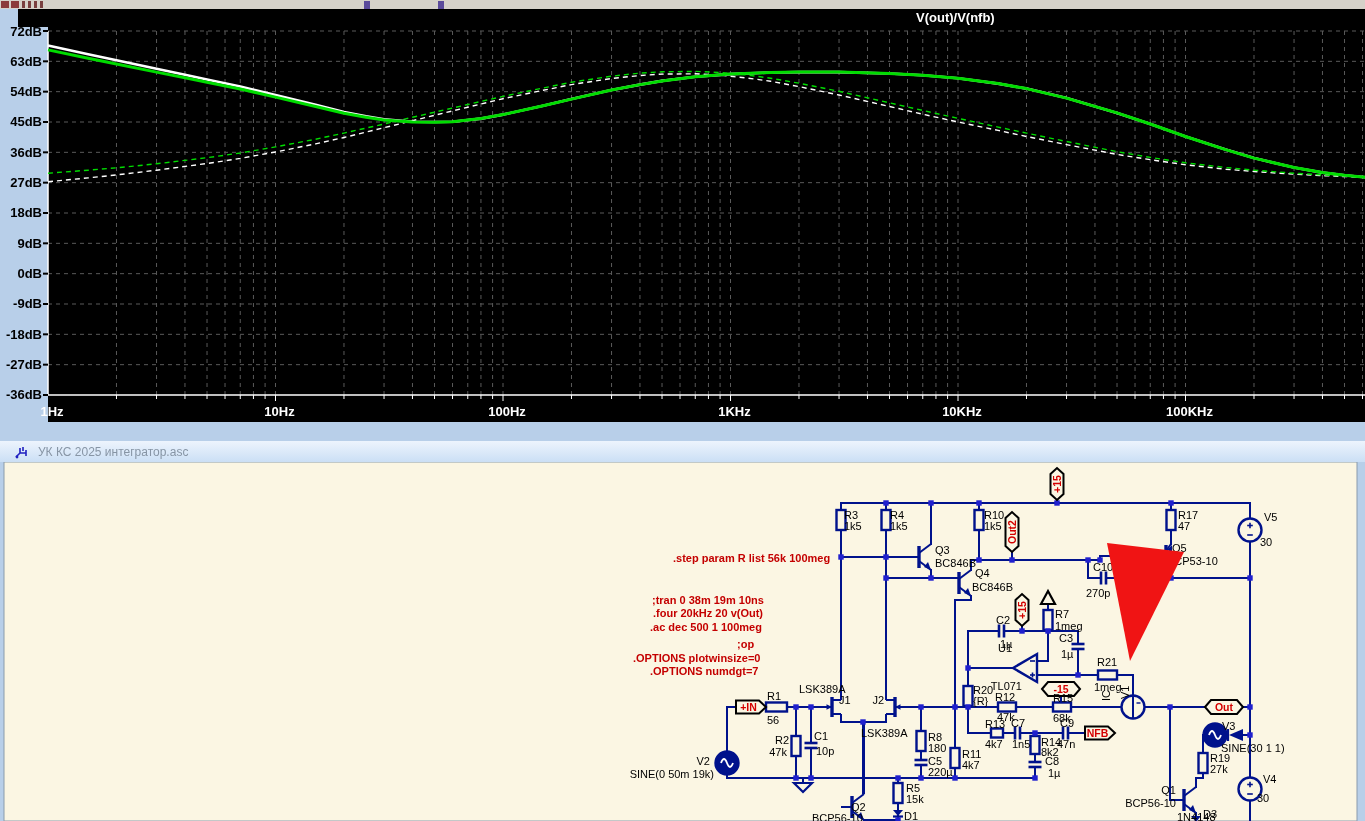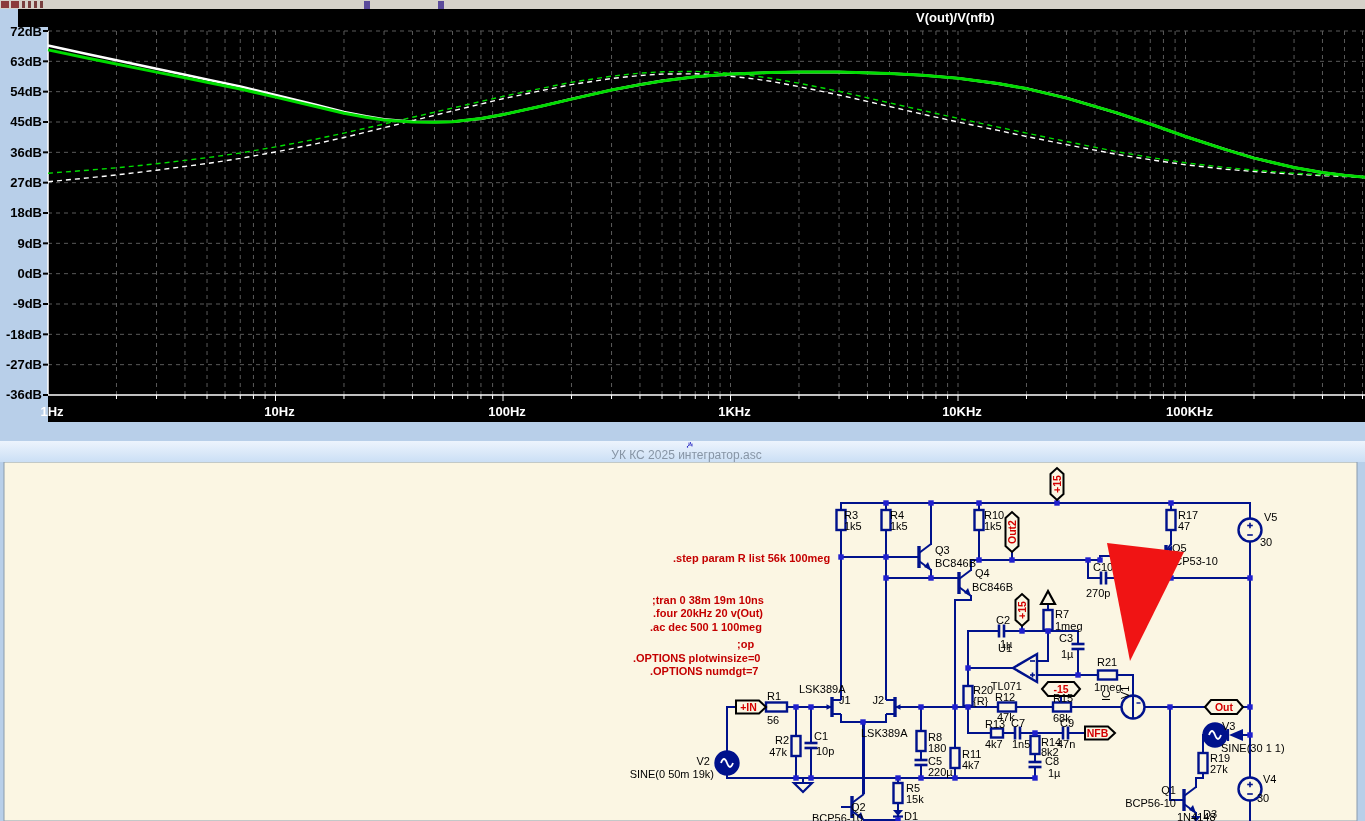--- a/index.html
+++ b/index.html
@@ -3,21 +3,21 @@
 <meta charset="utf-8">
 <style>
   html,body{margin:0;padding:0;background:#555;}
   #screen{position:relative;width:1365px;height:821px;overflow:hidden;
     background:#B8CFE9;font-family:"Liberation Sans",sans-serif;}
   #toolbar-strip{position:absolute;left:0;top:0;width:1365px;height:9px;background:#D5D1C9;}
   .tb-glyph{position:absolute;top:1px;}
   #plot-area{position:absolute;left:0;top:9px;width:1365px;height:432px;}
   #schem-titlebar{position:absolute;left:0;top:441px;width:1365px;height:21px;
     background:linear-gradient(#EDF4FD,#CBDFF5);border-bottom:1px solid #9FB6CE;
-    display:flex;align-items:center;flex-direction:column;}
+    display:flex;align-items:center;}
   #schem-title-text{color:#8795A5;font-size:12px;margin-left:8px;white-space:pre;}
   #schem-icon{margin-left:14px;}
   #schem-area{position:absolute;left:0;top:462px;width:1365px;height:359px;}
   svg text{font-family:"Liberation Sans",sans-serif;}
 </style>
 </head>
 <body>
 
 <div id="screen">
   <div id="toolbar-strip">

